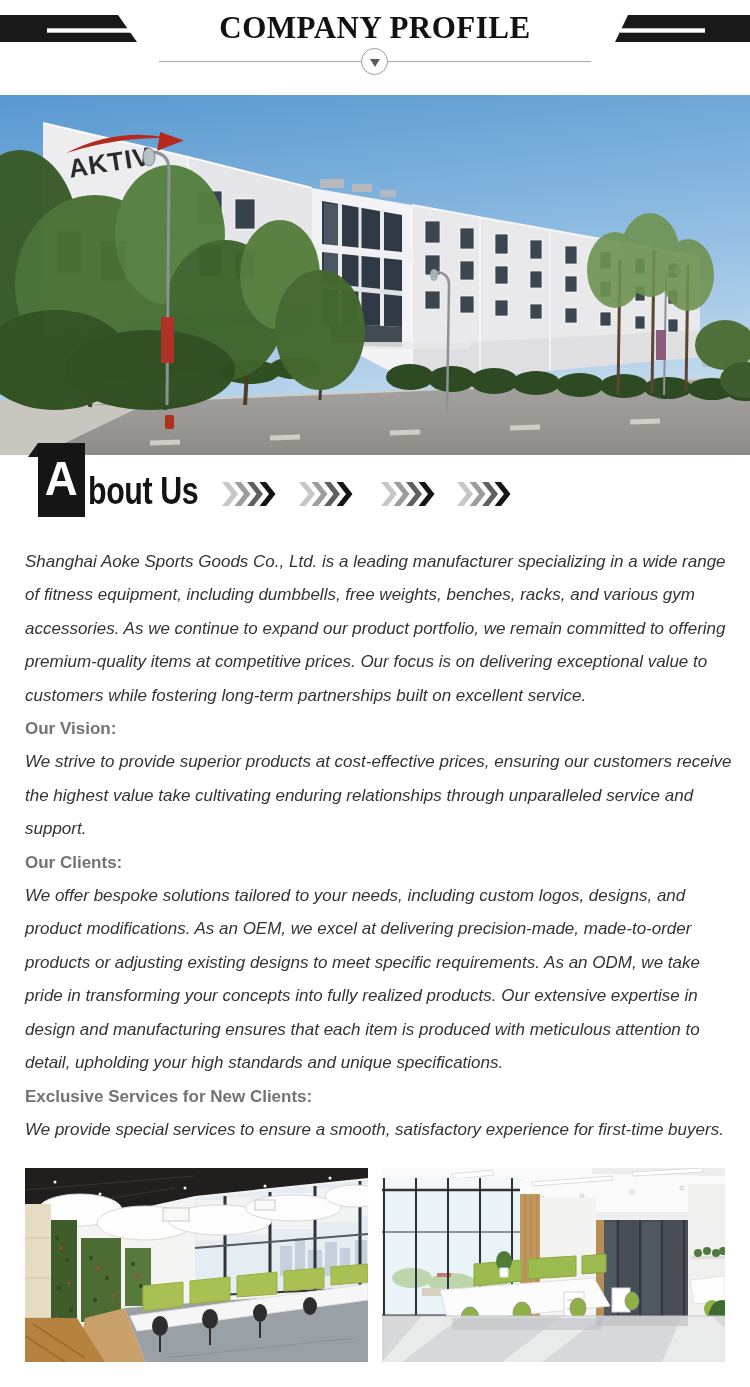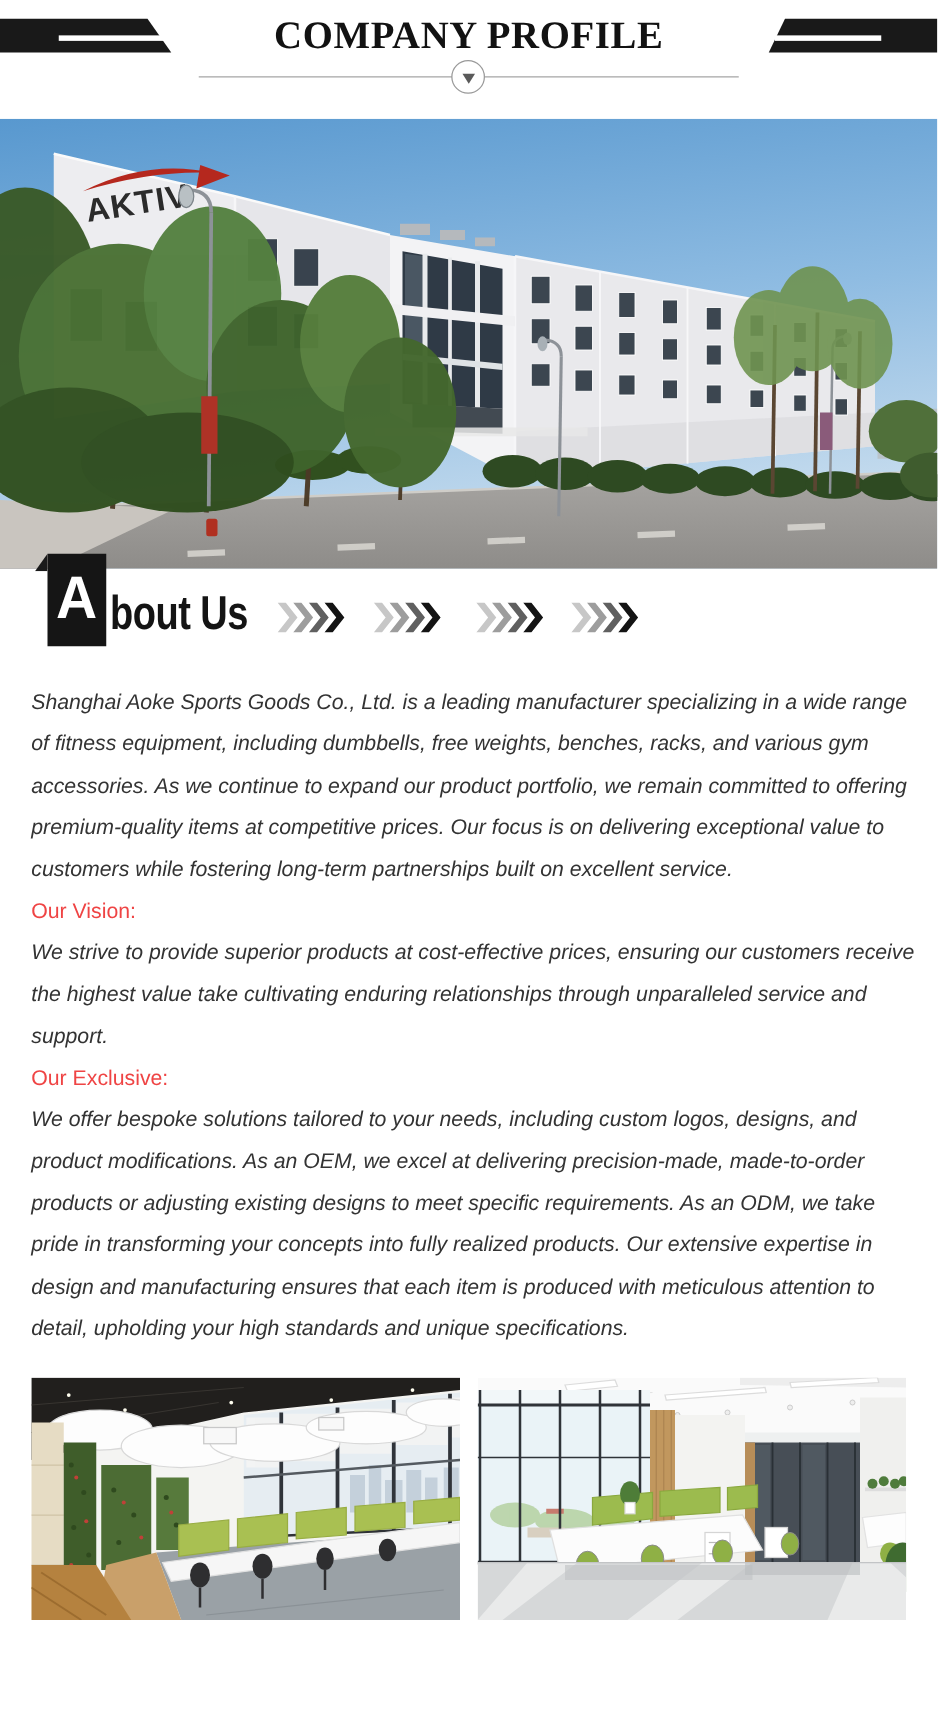--- a/index.html
+++ b/index.html
@@ -36,21 +36,21 @@
     font-size: 48px; font-weight: 700; transform-origin: center; }
   .a-box span { display: inline-block; transform: scaleX(0.95); }
   .about-rest { position: absolute; left: 88px; top: 15px; font-size: 38px; font-weight: 700;
     color: #141414; letter-spacing: -0.5px; transform: scaleX(0.8); transform-origin: left center;
     white-space: nowrap; }
   .chevrons { position: absolute; left: 222px; top: 27px; }
 
   
   .about-content { margin: 0 13px 0 25px; width: 712px; padding-top: 5px;
     font-size: 17px; line-height: 33.4px; color: #333; }
-  .about-content h3 { font-size: 17px; line-height: 33.4px; font-weight: 400; color: #ef4444; }
+  .about-content h3 { font-size: 17px; line-height: 33.4px; font-weight: 700; color: #737373; }
   .about-content p { margin: 0; font-style: italic; }
 
   
   .gallery { display: flex; gap: 14px; margin: 22px 25px 0 25px; }
   .gallery figure { width: 343px; height: 194px; overflow: hidden; }
   .gallery svg { display: block; }
 </style>
 </head>
 <body>
 
@@ -256,22 +256,24 @@
         <path d="M25,0 h6.5 l9.5,12 l-9.5,12 h-6.5 l9.5,-12 z" fill="#606060"></path>
         <path d="M37.5,0 h6.5 l9.5,12 l-9.5,12 h-6.5 l9.5,-12 z" fill="#141414"></path>
       </g>
     </svg>
   </div>
 
   <main class="about-content">
     <p>Shanghai Aoke Sports Goods Co., Ltd. is a leading manufacturer specializing in a wide range of fitness equipment, including dumbbells, free weights, benches, racks, and various gym accessories. As we continue to expand our product portfolio, we remain committed to offering premium-quality items at competitive prices. Our focus is on delivering exceptional value to customers while fostering long-term partnerships built on excellent service.</p>
     <h3>Our Vision:</h3>
     <p>We strive to provide superior products at cost-effective prices, ensuring our customers receive the highest value take cultivating enduring relationships through unparalleled service and support.</p>
-    <h3>Our Exclusive:</h3>
+    <h3>Our Clients:</h3>
     <p>We offer bespoke solutions tailored to your needs, including custom logos, designs, and product modifications. As an OEM, we excel at delivering precision-made, made-to-order products or adjusting existing designs to meet specific requirements. As an ODM, we take pride in transforming your concepts into fully realized products. Our extensive expertise in design and manufacturing ensures that each item is produced with meticulous attention to detail, upholding your high standards and unique specifications.</p>
+    <h3>Exclusive Services for New Clients:</h3>
+    <p>We provide special services to ensure a smooth, satisfactory experience for first-time buyers.</p>
   </main>
 
   <div class="gallery">
     <figure>
       <svg width="343" height="194" viewBox="0 0 343 194">
         <rect x="0" y="0" width="343" height="194" fill="#f4f4f2"></rect>
 
         <polygon points="170,30 343,12 343,120 170,128" fill="#e6edf2"></polygon>
         <g fill="#bcc9d6" opacity="0.8">
           <rect x="255" y="78" width="12" height="30"></rect>

